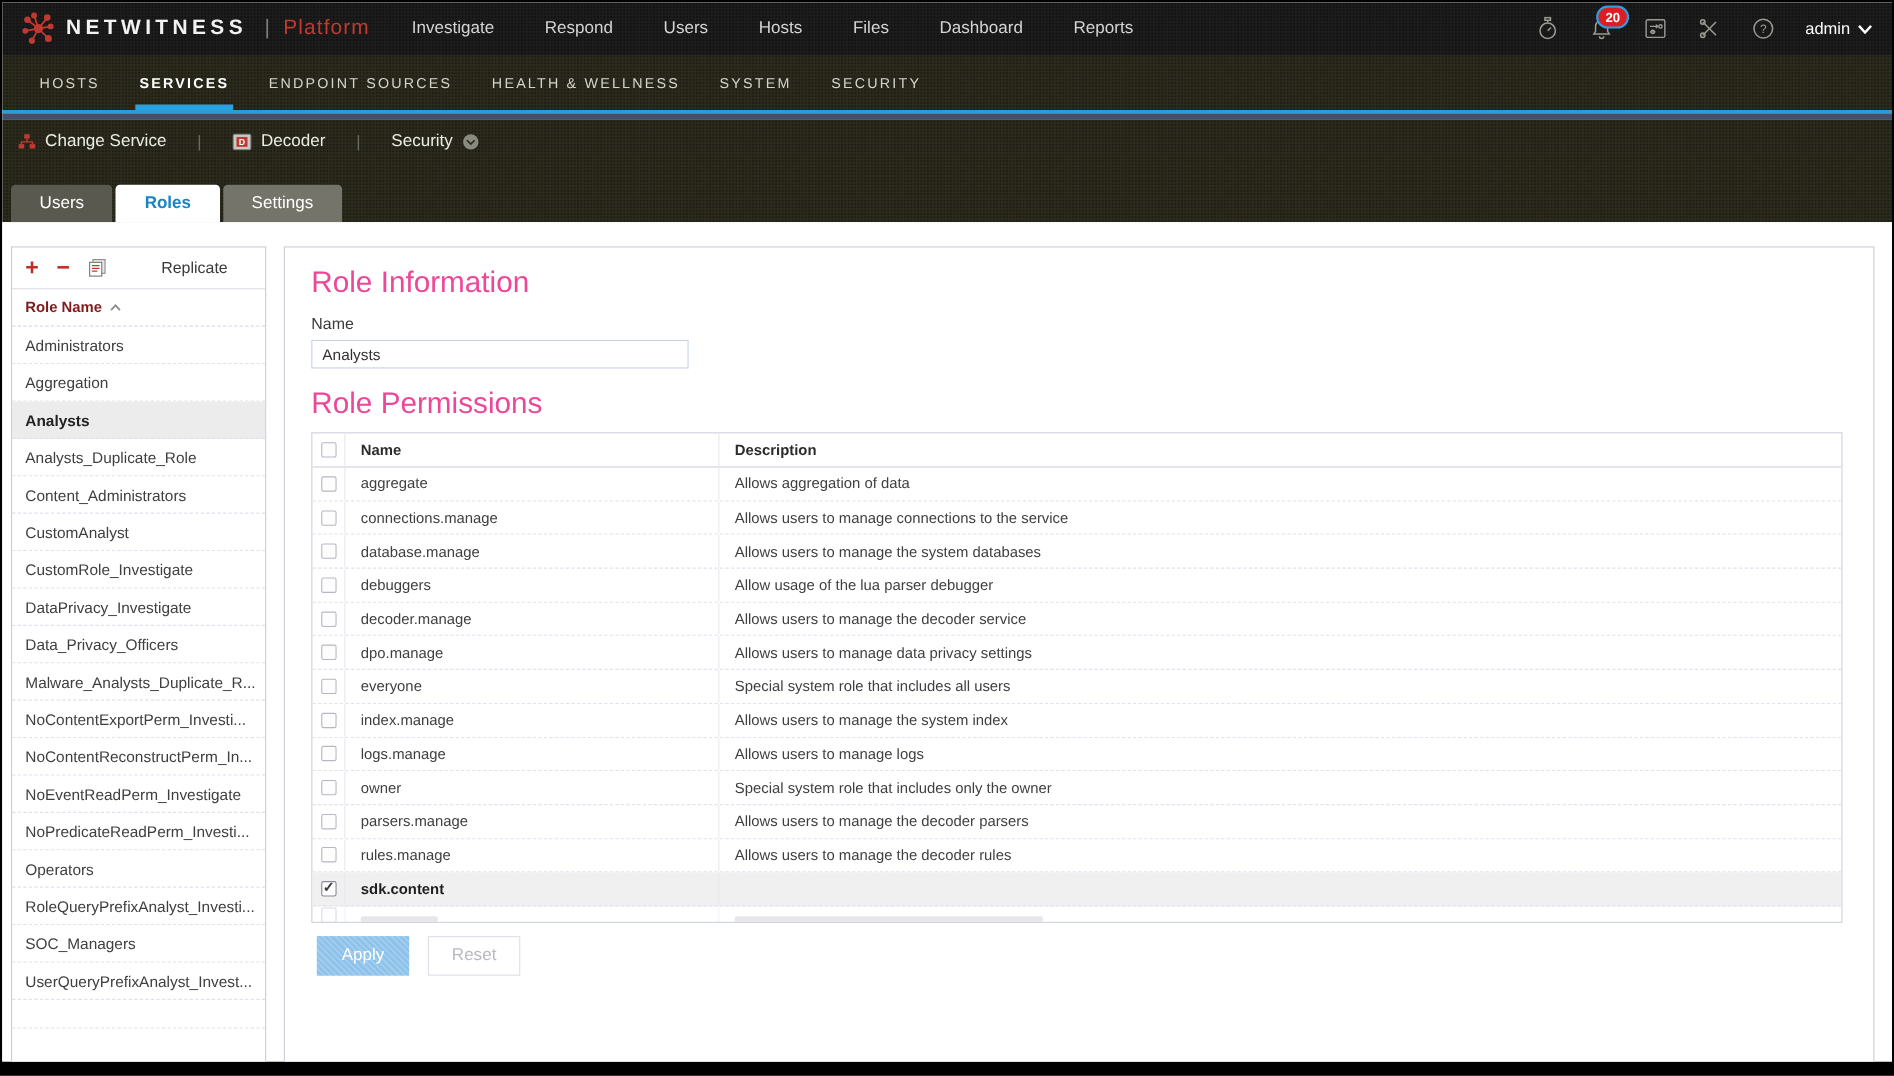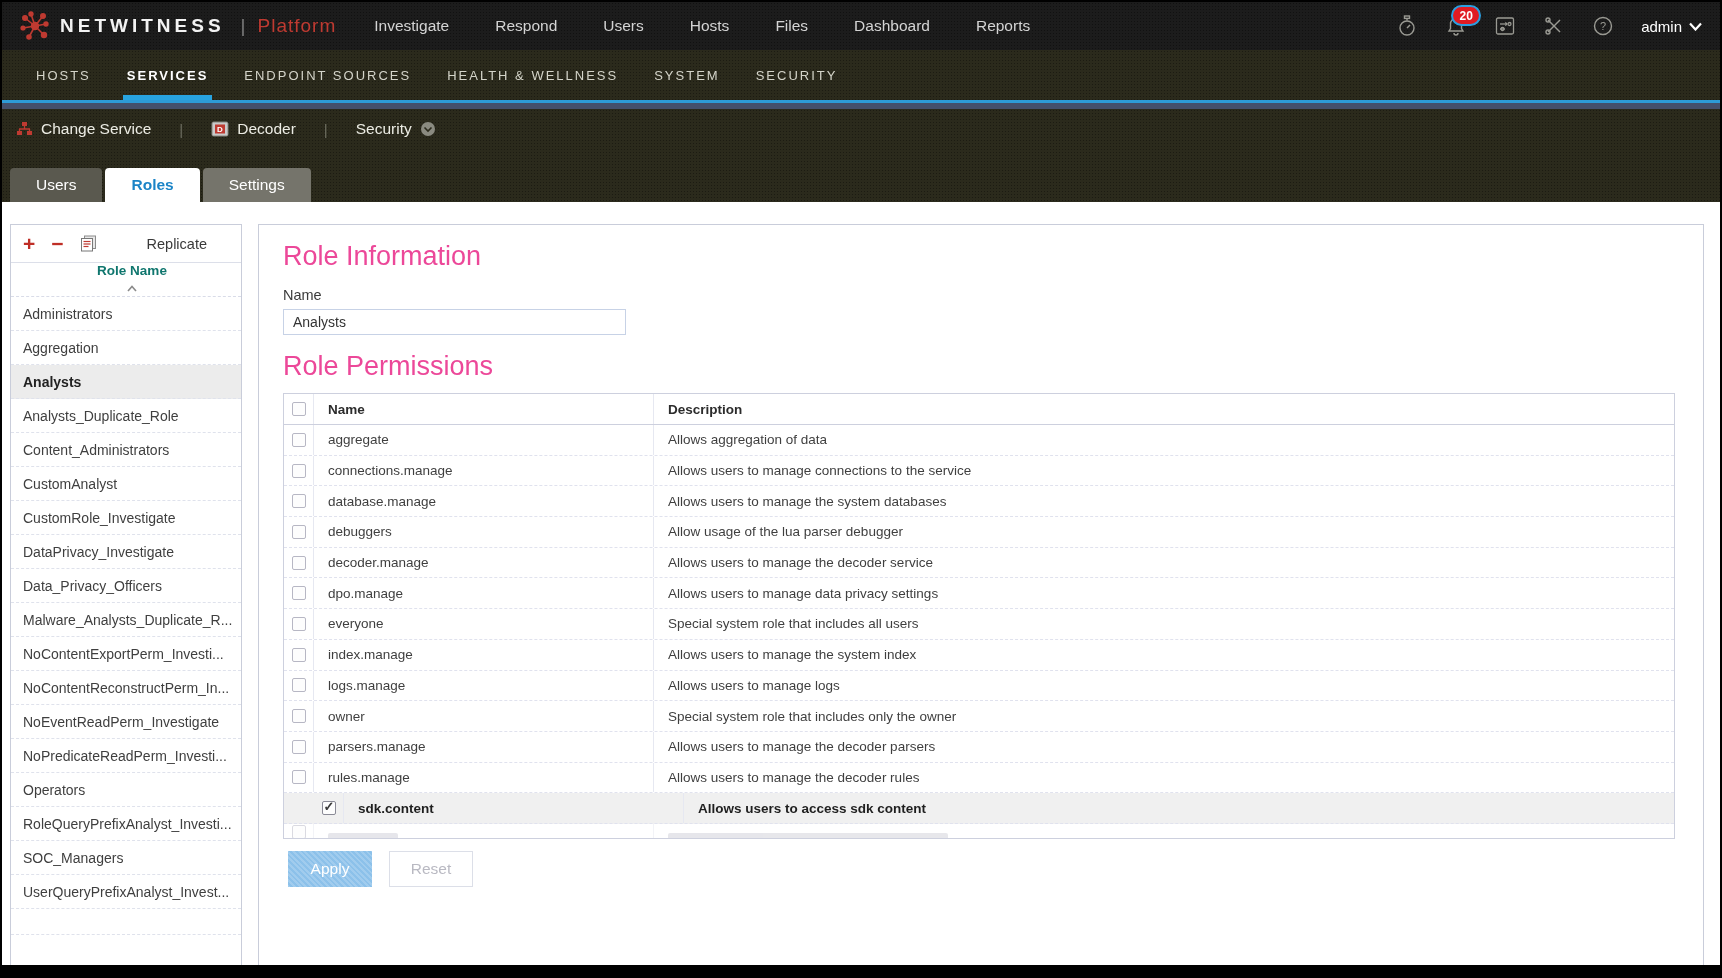--- a/index.html
+++ b/index.html
@@ -90,22 +90,22 @@
   
   .side-toolbar {
     height: 38px; display: flex; align-items: center;
     padding: 0 12px; gap: 16px; border-bottom: 1px solid #dcdfe9;
   }
   .tool-glyph { color: #bf2e26; font-size: 21px; font-weight: bold; line-height: 1; cursor: pointer; }
   .copy-icon { cursor: pointer; display: flex; }
   .replicate-label { margin-left: 34px; font-size: 14.5px; color: #3a3a3a; cursor: pointer; }
   .side-header {
     height: 34px; display: flex; align-items: center; gap: 7px;
-    padding-left: 12px; font-size: 13.5px; font-weight: bold; color: #0f766e;
-    border-bottom: 1px dashed #d9dce8; cursor: pointer; flex-direction: column;
+    padding-left: 12px; font-size: 13.5px; font-weight: bold; color: #7f1d1d;
+    border-bottom: 1px dashed #d9dce8; cursor: pointer;
   }
   .side-row {
     height: 34px; display: flex; align-items: center; padding-left: 12px;
     font-size: 14px; color: #3f3f3f; border-bottom: 1px dashed #dfe2ec;
     white-space: nowrap; overflow: hidden; cursor: pointer;
   }
   .side-row.selected { background: #ececec; font-weight: bold; color: #222; }
   .side-row.empty { height: 26px; cursor: default; }
 
   
@@ -123,21 +123,21 @@
     position: absolute; left: 24px; right: 28px; top: 168px; height: 446px;
     border: 1px solid #cdd0de; overflow: hidden; background: #fff;
   }
   .prow { display: flex; align-items: stretch; height: 30.7px; border-bottom: 1px dashed #e0e2ee; }
   .prow.header { height: 31px; border-bottom: 1px solid #cdd0de; font-weight: bold; }
   .pcell { display: flex; align-items: center; font-size: 13.5px; color: #3f3f3f; }
   .prow.header .pcell { color: #2c2c2c; }
   .cb-cell { width: 30px; justify-content: center; border-right: 1px solid #e6e8f1; }
   .name-cell { width: 340px; padding-left: 14px; border-right: 1px solid #e6e8f1; }
   .desc-cell { flex: 1; padding-left: 14px; }
-  .prow.checked-row { background: #f0f0f0; padding-left: 30px; }
+  .prow.checked-row { background: #f0f0f0; }
   .prow.checked-row .pcell { font-weight: bold; color: #1f1f1f; }
   .prow.partial { height: 16px; border-bottom: none; opacity: .5; }
   .smudge { height: 8px; margin-top: 10px; background: #cfcfd8; border-radius: 2px; }
 
   .cb {
     width: 14px; height: 14px; border: 1px solid #b7b7c4; border-radius: 2px;
     background: #fdfdfd; position: relative; cursor: pointer; flex: 0 0 auto;
   }
   .cb.checked { border-color: #8a8a96; }
   .cb.checked::after {
@@ -442,21 +442,20 @@
                 <span class="cb"></span>
               </div>
               <div class="pcell name-cell">rules.manage</div>
               <div class="pcell desc-cell">Allows users to manage the decoder rules</div>
             </div>
             <div class="prow checked-row">
               <div class="pcell cb-cell">
                 <span class="cb checked"></span>
               </div>
               <div class="pcell name-cell">sdk.content</div>
-              <div class="pcell desc-cell">Allows users to access sdk content</div>
             </div>
           </div>
         <div class="prow partial">
           <div class="pcell cb-cell">
               <span class="cb"></span>
             </div>
           <div class="pcell name-cell">
               <div class="smudge" style="width:70px"></div>
             </div>
           <div class="pcell desc-cell">

